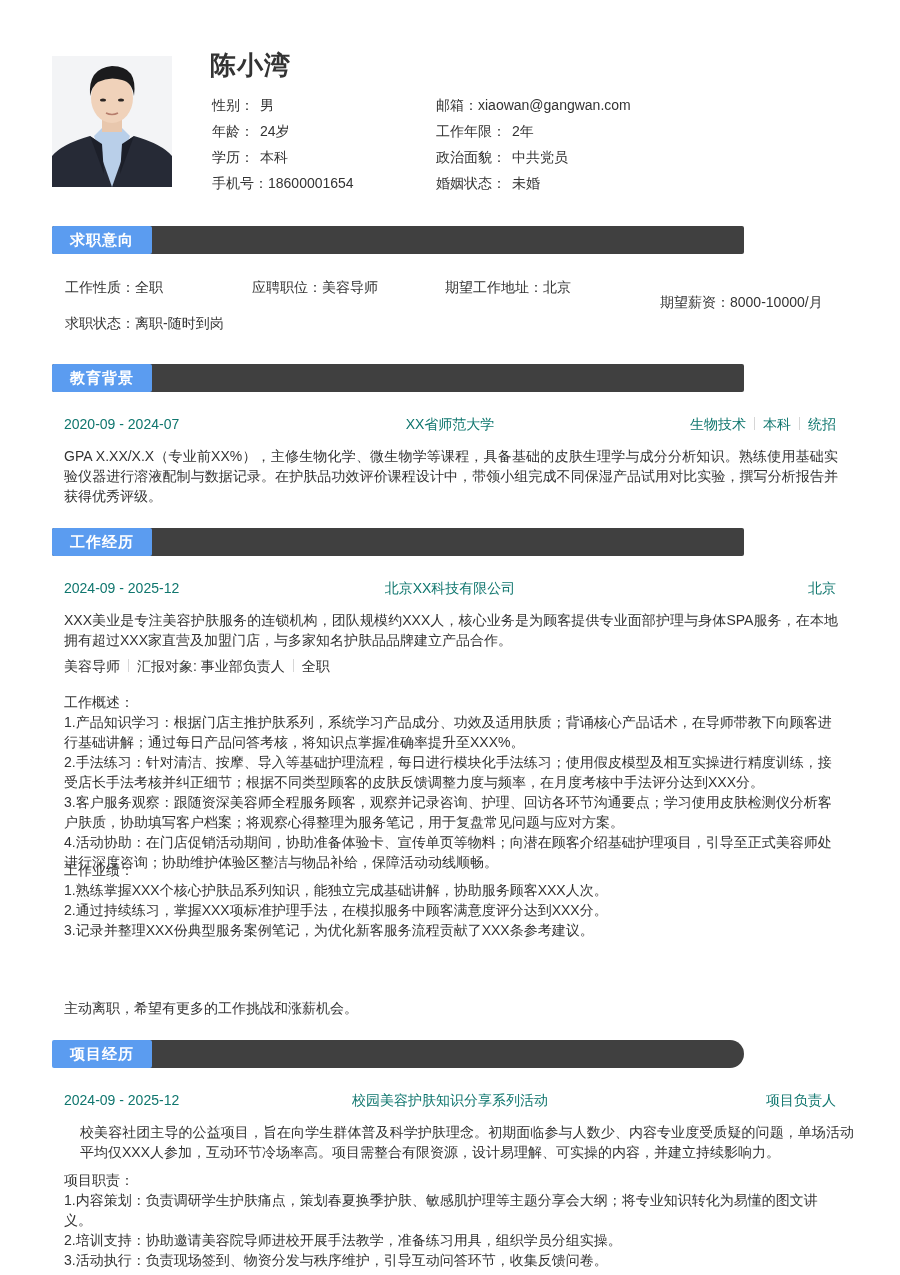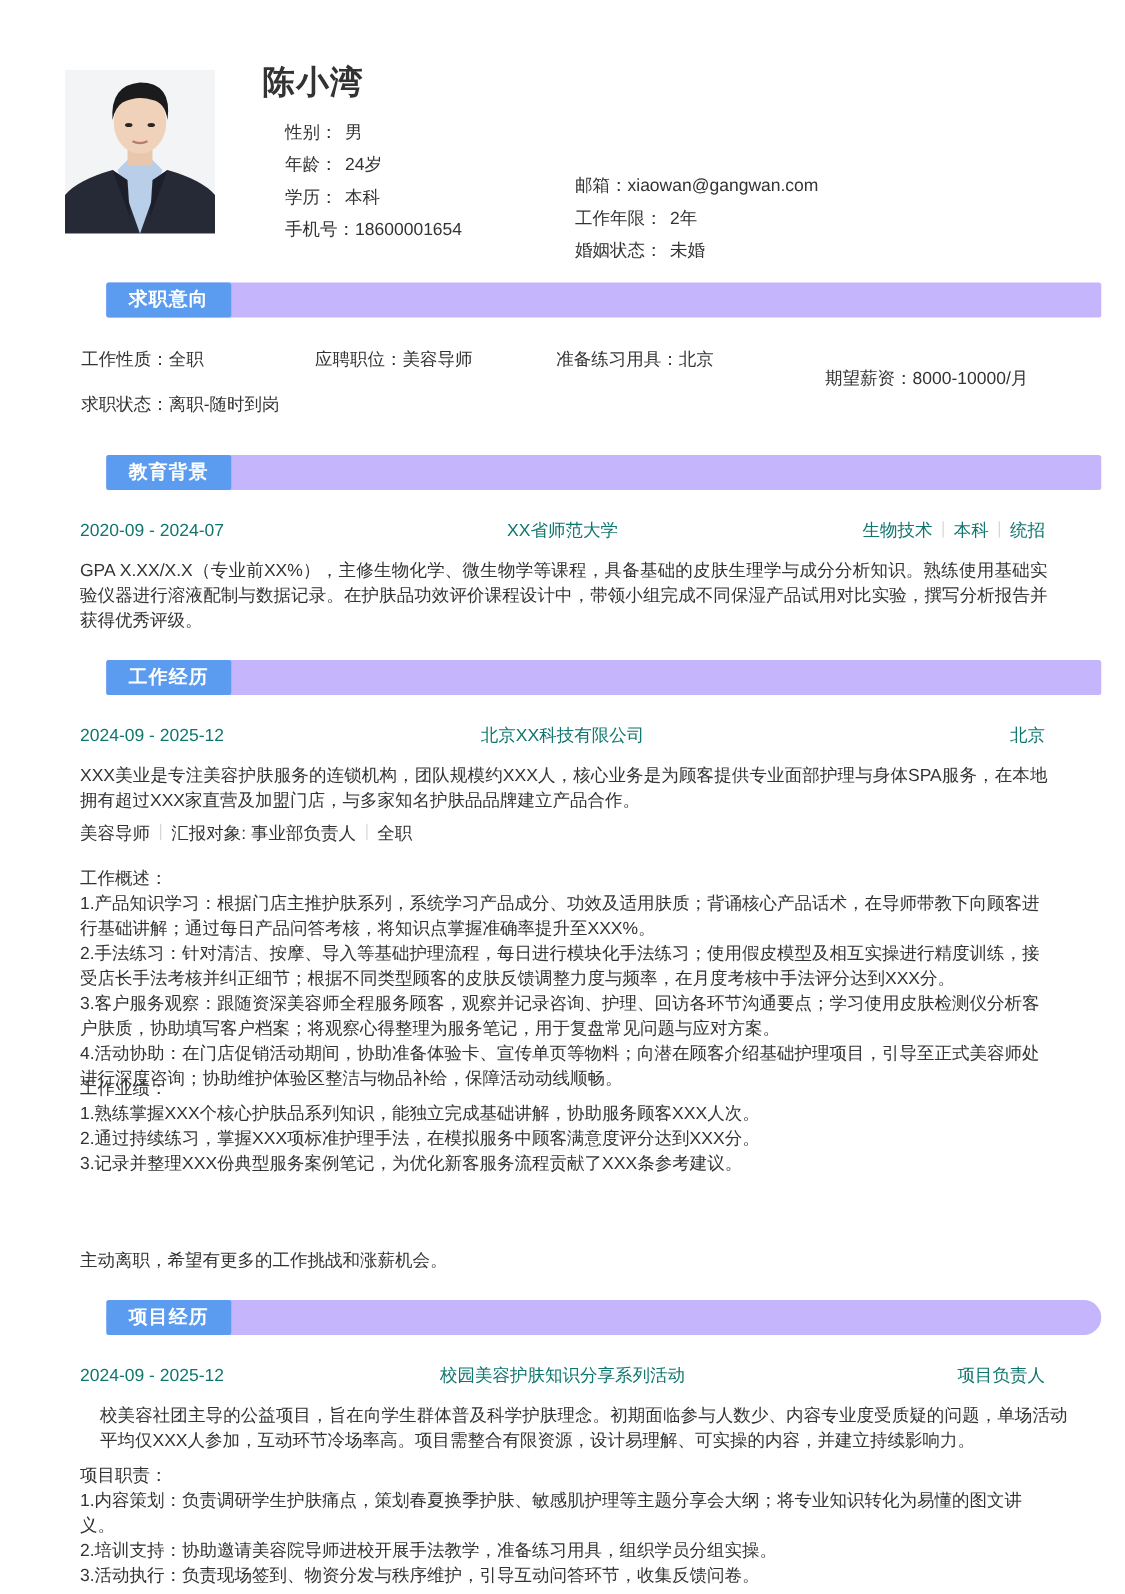--- a/index.html
+++ b/index.html
@@ -4,28 +4,28 @@
 <style>
   * { box-sizing: border-box; margin: 0; padding: 0; }
   html, body { width: 900px; height: 1275px; overflow: hidden; background: #ffffff; }
   body { font-family: "Liberation Sans", "DejaVu Sans", sans-serif; color: #333333; font-size: 14px; position: relative; }
 
   .header { position: absolute; left: 52px; top: 48px; width: 796px; height: 145px; }
   .photo { position: absolute; left: 0; top: 8px; width: 120px; height: 131px; background: linear-gradient(180deg,#f5f6f8 0%, #eef0f3 55%, #dfe3ea 100%); overflow: hidden; }
   .photo svg { width: 120px; height: 131px; display: block; }
   .name { position: absolute; left: 158px; top: 0; font-size: 26px; font-weight: bold; color: #333; letter-spacing: 1px; }
   .info-col { position: absolute; top: 44px; }
-  .info-col.left { left: 160px; margin-left: 16px; }
-  .info-col.right { left: 408px; margin-top: 43px; }
+  .info-col.left { left: 160px; }
+  .info-col.right { left: 384px; }
   .info-row { height: 26px; line-height: 26px; font-size: 14px; color: #333; white-space: nowrap; }
   .info-row .lbl { color: #333; }
   .info-row .val { margin-left: 6px; }
   .info-row .val.tight { margin-left: 0; }
 
-  .section-bar { position: absolute; left: 52px; width: 796px; height: 28px; background: #c4b5fd; border-radius: 2px; margin-left: 33px; }
+  .section-bar { position: absolute; left: 52px; width: 692px; height: 28px; background: #404040; border-radius: 2px; }
   .section-bar .tag { position: absolute; left: 0; top: 0; width: 100px; height: 28px; background: #5b9cf0; border-radius: 2px; color: #fff; font-weight: bold; font-size: 15px; line-height: 28px; text-align: center; letter-spacing: 1px; }
 
   .intent-row { position: absolute; left: 65px; font-size: 14px; color: #333; white-space: nowrap; }
   .intent-item { position: absolute; white-space: nowrap; }
 
   .row3 { position: absolute; left: 64px; width: 772px; height: 20px; font-size: 14px; color: #0f766e; }
   .row3 .l { position: absolute; left: 0; top: 0; }
   .row3 .c { position: absolute; left: 0; right: 0; top: 0; text-align: center; }
   .row3 .r { position: absolute; right: 0; top: 0; }
   .sep { display: inline-block; width: 1px; height: 13px; background: #d6d6d6; margin: 0 8px; vertical-align: -1px; }
@@ -67,31 +67,32 @@
   <div class="info-col left">
     <div class="info-row"><span class="lbl">性别：</span><span class="val">男</span></div>
     <div class="info-row"><span class="lbl">年龄：</span><span class="val">24岁</span></div>
     <div class="info-row"><span class="lbl">学历：</span><span class="val">本科</span></div>
     <div class="info-row"><span class="lbl">手机号：</span><span class="val tight">18600001654</span></div>
   </div>
 
   <div class="info-col right">
     <div class="info-row"><span class="lbl">邮箱：</span><span class="val tight">xiaowan@gangwan.com</span></div>
     <div class="info-row"><span class="lbl">工作年限：</span><span class="val">2年</span></div>
+    <div class="info-row"><span class="lbl">政治面貌：</span><span class="val">中共党员</span></div>
     <div class="info-row"><span class="lbl">婚姻状态：</span><span class="val">未婚</span></div>
   </div>
 </div>
 
 <div class="section-bar" style="top:226px;">
   <div class="tag">求职意向</div>
 </div>
 <div class="intent-row" style="top:279px;">
   <span class="intent-item" style="left:0;"><span>工作性质：</span><span>全职</span></span>
   <span class="intent-item" style="left:187px;"><span>应聘职位：</span><span>美容导师</span></span>
-  <span class="intent-item" style="left:380px;"><span>准备练习用具：</span><span>北京</span></span>
+  <span class="intent-item" style="left:380px;"><span>期望工作地址：</span><span>北京</span></span>
   <span class="intent-item" style="left:595px;margin-top:15px;"><span>期望薪资：</span><span>8000-10000/月</span></span>
 </div>
 <div class="intent-row" style="top:315px;">
   <span class="intent-item" style="left:0;"><span>求职状态：</span><span>离职-随时到岗</span></span>
 </div>
 
 <div class="section-bar" style="top:364px;">
   <div class="tag">教育背景</div>
 </div>
 <div class="row3" style="top:416px;">

